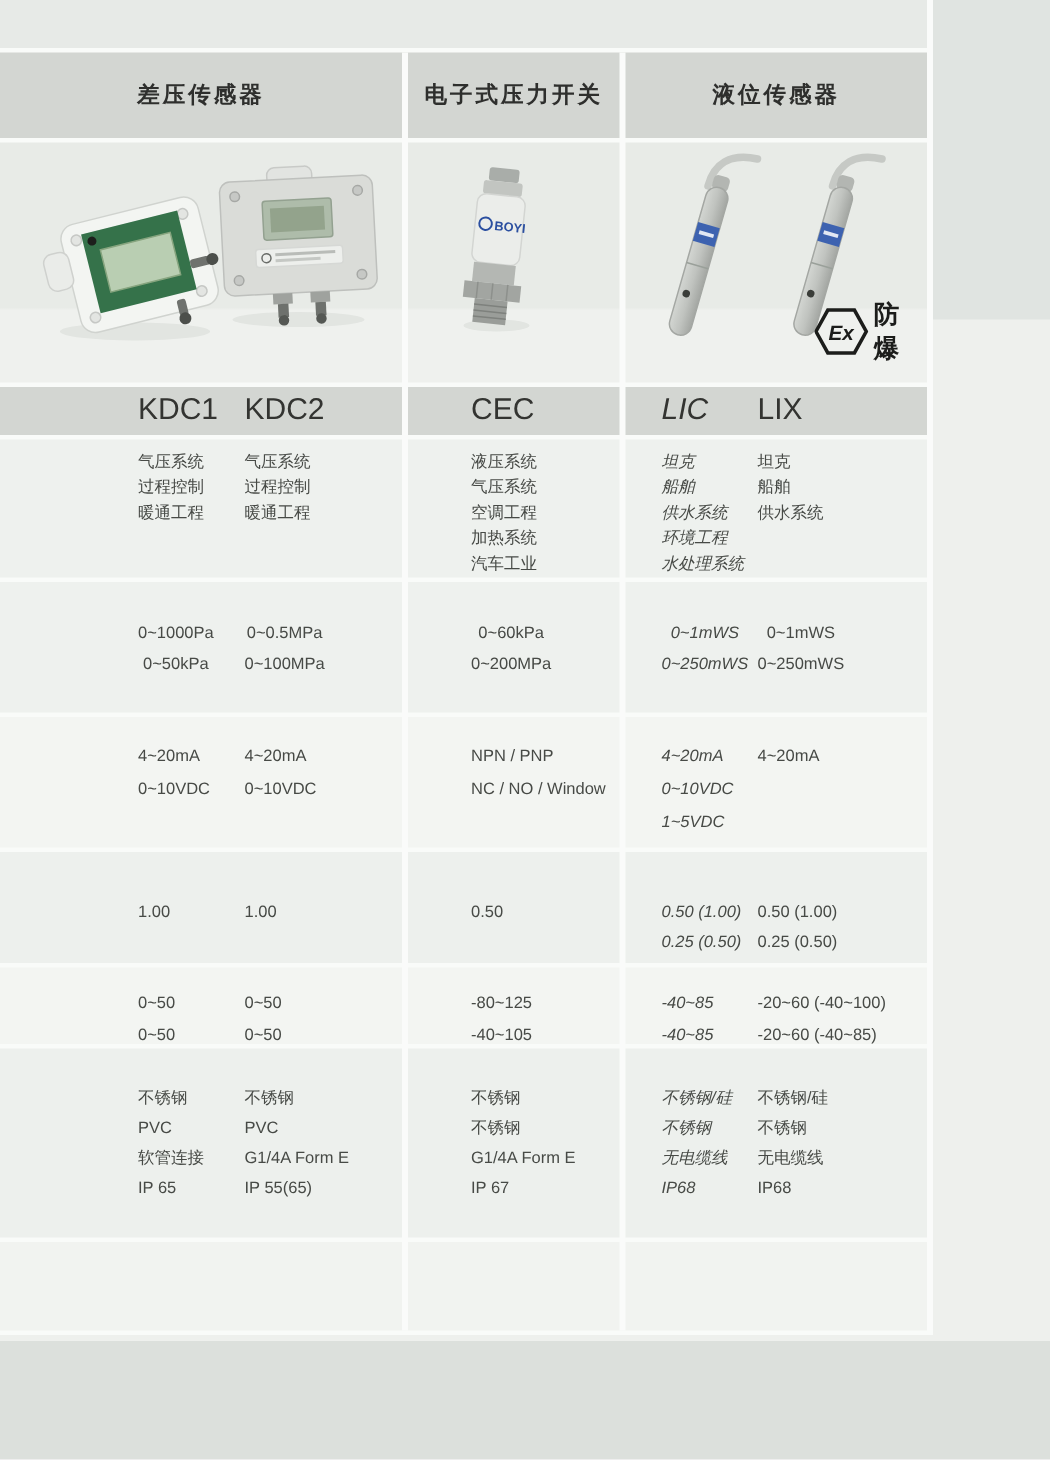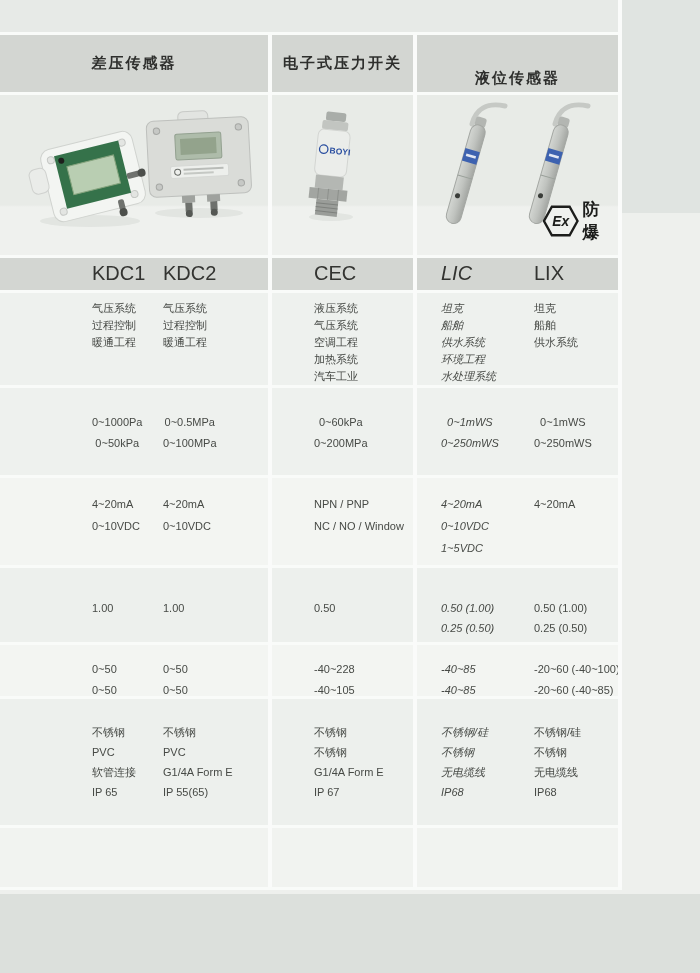--- a/index.html
+++ b/index.html
@@ -11,38 +11,38 @@
     -webkit-font-smoothing:antialiased;
   }
   .underlay{position:absolute;left:0;top:32px;width:622px;height:858px;background:#f9fbf9;}
   .right-strip{position:absolute;left:622px;top:0;width:78px;height:213px;background:#e0e4e1;}
   .top-strip{position:absolute;left:0;top:0;width:618px;height:32px;background:#e7eae7;}
 
   .band{position:absolute;left:0;width:618px;}
   .header-band{top:35px;height:57px;background:#d3d6d2;}
   .hcell{position:absolute;top:0;height:57px;display:flex;align-items:center;justify-content:center;
          font-size:15px;font-weight:bold;color:#2e2f2d;letter-spacing:2px;}
-  .h1{left:0;width:268px;} .h2{left:272px;width:141px;} .h3{left:417px;width:201px;margin-top:15px;}
+  .h1{left:0;width:268px;} .h2{left:272px;width:141px;} .h3{left:417px;width:201px;}
 
   .images-band{top:95px;height:160px;
     background:linear-gradient(to bottom,#e8ebe7 0,#e8ebe7 110px,#eff1ee 112px,#eff1ee 100%);}
   .prod{position:absolute;}
   .p-kdc1{left:24px;top:30px;}
   .p-kdc2{left:142px;top:14px;}
   .p-cec{left:299px;top:15px;}
   .p-lic{left:423px;top:2px;}
   .p-lix{left:506px;top:2px;}
 
   .ex-badge{position:absolute;left:543px;top:103px;display:flex;align-items:center;gap:4px;}
   .ex-badge .lbl{font-size:17px;font-weight:bold;color:#1c1d1b;letter-spacing:1px;}
 
   .model-band{top:258px;height:32px;background:#d3d6d2;}
   .mcell{position:absolute;top:4px;font-size:20px;color:#333431;}
 
-  .c1{left:58px;margin-left:34px;} .c2{left:163px;} .c3{left:314px;} .c4{left:441px;font-style:italic;} .c5{left:534px;}
+  .c1{left:58px;margin-left:34px;} .c2{left:163px;} .c3{left:314px;} .c4{left:441px;font-style:italic;} .c5{left:505px;}
 
   .row .cell{position:absolute;font-size:11px;color:#474a46;white-space:nowrap;}
   .r-apps     {top:293px;height:92px;background:#eef1ee;}
   .r-apps .cell{top:7px;line-height:17px;}
   .r-ranges   {top:388px;height:87px;background:#eef1ee;text-align:center;}
   .r-ranges .cell{top:24px;line-height:21px;}
   .r-outputs  {top:478px;height:87px;background:#f3f5f2;}
   .r-outputs .cell{top:15px;line-height:22px;}
   .r-accuracy {top:568px;height:74px;background:#edf0ed;}
   .r-accuracy .cell{top:30px;line-height:20px;}
@@ -295,21 +295,21 @@
   <div class="band row r-temp">
     <div class="cell c1">
         <div>0~50</div>
         <div>0~50</div>
       </div>
     <div class="cell c2">
         <div>0~50</div>
         <div>0~50</div>
       </div>
     <div class="cell c3">
-        <div>-40~228</div>
+        <div>-80~125</div>
         <div>-40~105</div>
       </div>
     <div class="cell c4">
         <div>-40~85</div>
         <div>-40~85</div>
       </div>
     <div class="cell c5">
         <div>-20~60 (-40~100)</div>
         <div>-20~60 (-40~85)</div>
       </div>

